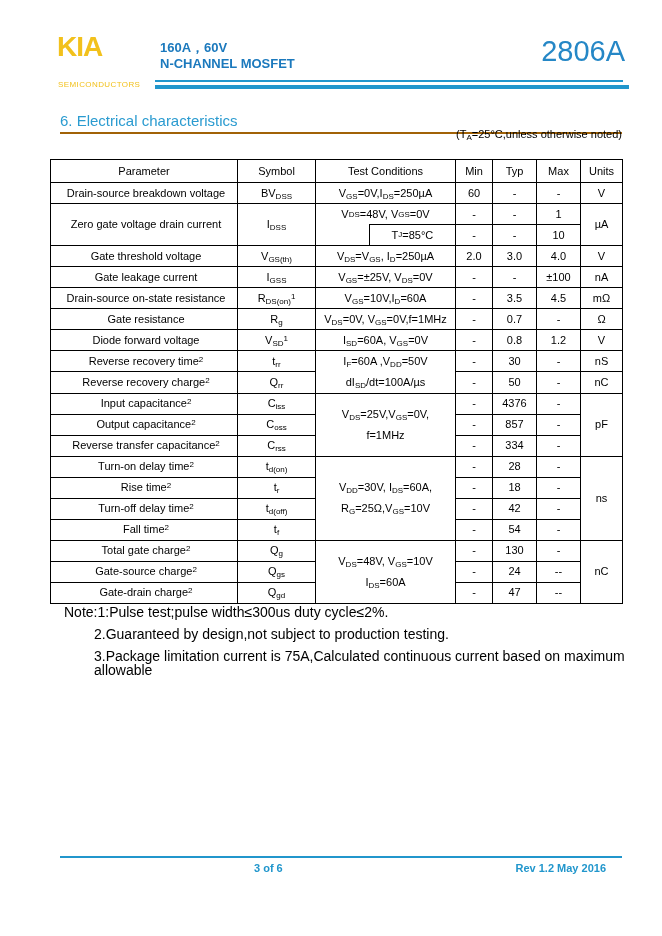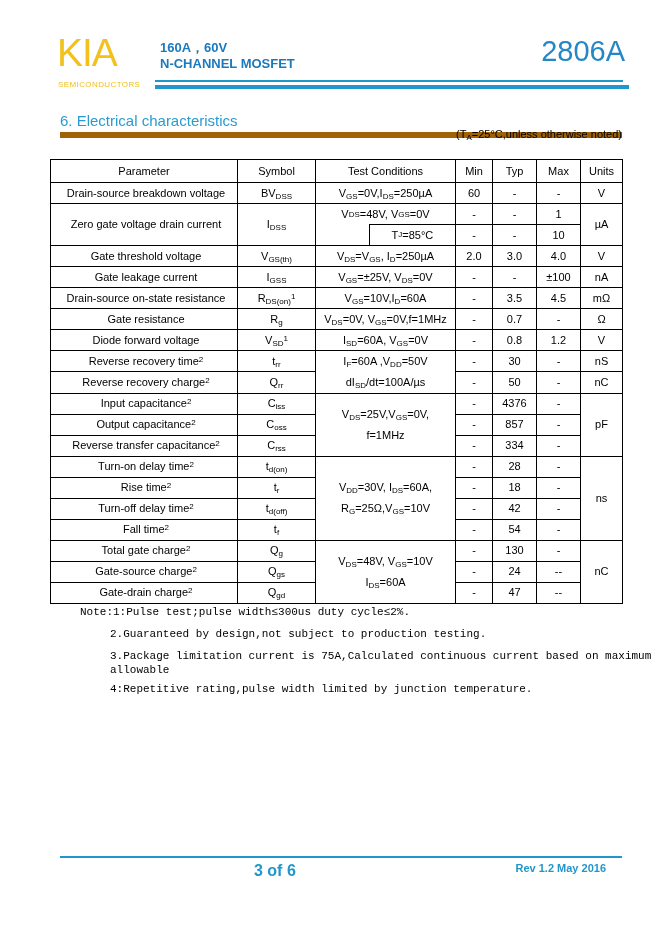--- a/index.html
+++ b/index.html
@@ -4,33 +4,33 @@
 <style>
   * { box-sizing: border-box; }
   html,body { margin:0; padding:0; }
   body {
     width:662px; height:936px; background:#ffffff; color:#000;
     font-family:"Liberation Sans", sans-serif; position:relative; overflow:hidden;
   }
   .page { position:absolute; inset:0; background:#fff; }
 
   
-  .logo { position:absolute; left:57px; top:33px; font-size:39px; font-weight:normal;
+  .logo { position:absolute; left:57px; top:33px; font-size:28px; font-weight:bold;
           color:#F2C11C; letter-spacing:-1px; line-height:1; }
   .logo-sub { position:absolute; left:58px; top:80px; font-size:8px; font-weight:normal;
           color:#F2C11C; letter-spacing:0.4px; }
   .rating { position:absolute; left:160px; top:39px; font-size:13px; font-weight:bold; color:#1B79BD; }
   .device { position:absolute; left:160px; top:56px; font-size:13px; font-weight:bold; color:#1B79BD; }
   .part   { position:absolute; right:37px; top:37px; font-size:29px; color:#2587C6; line-height:1; }
   .line-thin  { position:absolute; left:155px; top:80px; width:468px; height:2px; background:#2196CC; }
   .line-thick { position:absolute; left:155px; top:85px; width:474px; height:4px; background:#2196CC; }
 
   
   .section-title { position:absolute; left:60px; top:112px; width:562px;
-    font-size:15px; color:#2A9BD0; padding-bottom:3px; border-bottom:6px solid #a16207; }
+    font-size:15px; color:#2A9BD0; padding-bottom:3px; border-bottom:2px solid #a16207; }
 
   
   .cond-note { position:absolute; right:40px; top:128px; font-size:11px;text-align:right; }
   table.ec { position:absolute; left:50px; top:159px; width:572px;
     border-collapse:collapse; table-layout:fixed; font-size:11px; }
   .ec tr { height:21px; }
   .ec tr.hdr { height:23px; }
   .ec td, .ec th { border:1px solid #000; text-align:center; padding:0 2px;
     font-weight:normal; line-height:1.15; overflow:hidden; }
   .ec td.param { text-align:center; padding-left:6px; }
@@ -40,29 +40,29 @@
 
   
   td.idss { position:relative; padding:0; }
   .idss-top { position:absolute; top:0; left:0; right:0; height:21px;
     display:flex; align-items:center; justify-content:center; }
   .idss-box { position:absolute; bottom:0; right:0; width:62%; height:21px;
     border-top:1px solid #000; border-left:1px solid #000;
     display:flex; align-items:center; justify-content:center; }
 
   
-  .notes { position:absolute; left:80px; top:605px; font-size:11px; line-height:14px;font-family:Liberation Mono, monospace; }
+  .notes { position:absolute; left:64px; top:605px; font-size:14px; line-height:14px; }
   .notes .n  { margin:0 0 8px 0; }
   .notes .ind { margin-left:30px; }
   .notes .ind2 { margin-left:46px; margin-bottom:0; }
   .notes .tight { margin-bottom:0; }
 
   
   .footer-line { position:absolute; left:60px; top:856px; width:562px; height:2px; background:#2196CC; }
-  .footer-page { position:absolute; left:254px; top:862px; font-size:16px; font-weight:bold; color:#2196CC; }
+  .footer-page { position:absolute; left:254px; top:862px; font-size:11px; font-weight:bold; color:#2196CC; }
   .footer-rev  { position:absolute; right:56px; top:862px; font-size:11px; font-weight:bold; color:#2196CC; }
 </style>
 </head>
 <body>
 
 <div class="page">
 
   <div class="logo">KIA</div>
   <div class="logo-sub">SEMICONDUCTORS</div>
   <div class="rating">160A，60V</div>
@@ -270,20 +270,19 @@
       <td>47</td>
       <td>--</td>
     </tr>
   </tbody>
     </table>
 
   <div class="notes">
     <div class="n">Note:1:Pulse test;pulse width≤300us duty cycle≤2%.</div>
     <div class="n ind">2.Guaranteed by design,not subject to production testing.</div>
     <div class="n ind tight" style="margin-bottom:5px;">3.Package limitation current is 75A,Calculated continuous current based on maximum allowable</div>
-    <div class="n ind tight">4:Repetitive rating,pulse width limited by junction temperature.</div>
   </div>
 
   <div class="footer-line"></div>
   <div class="footer-page">3 of 6</div>
   <div class="footer-rev">Rev 1.2 May 2016</div>
 
 </div>
 
 </body></html>

